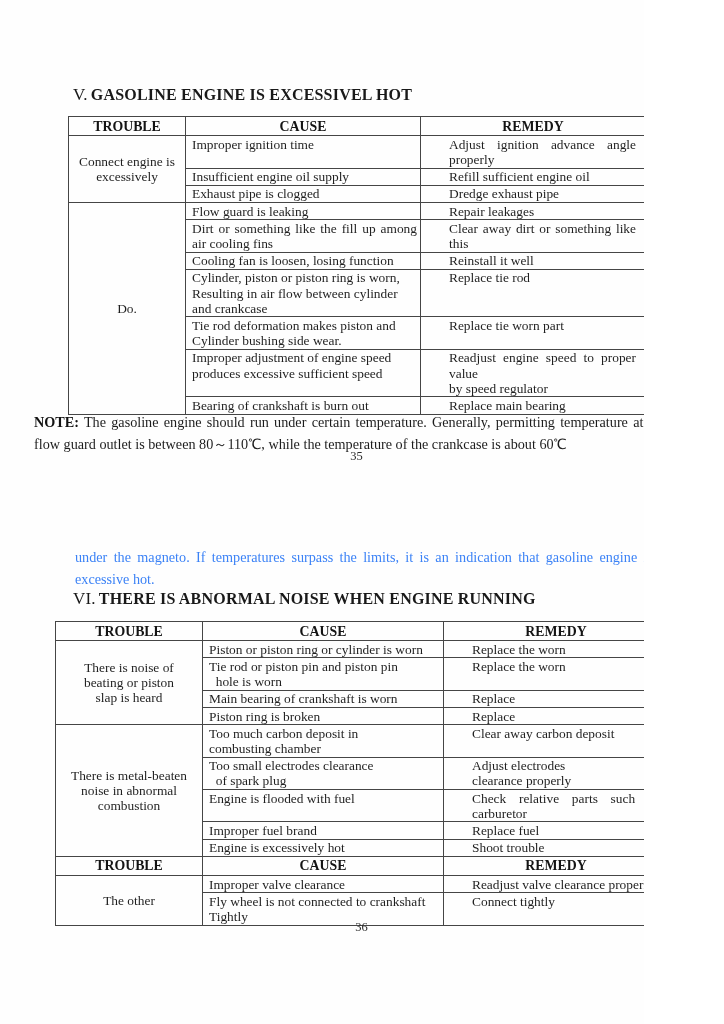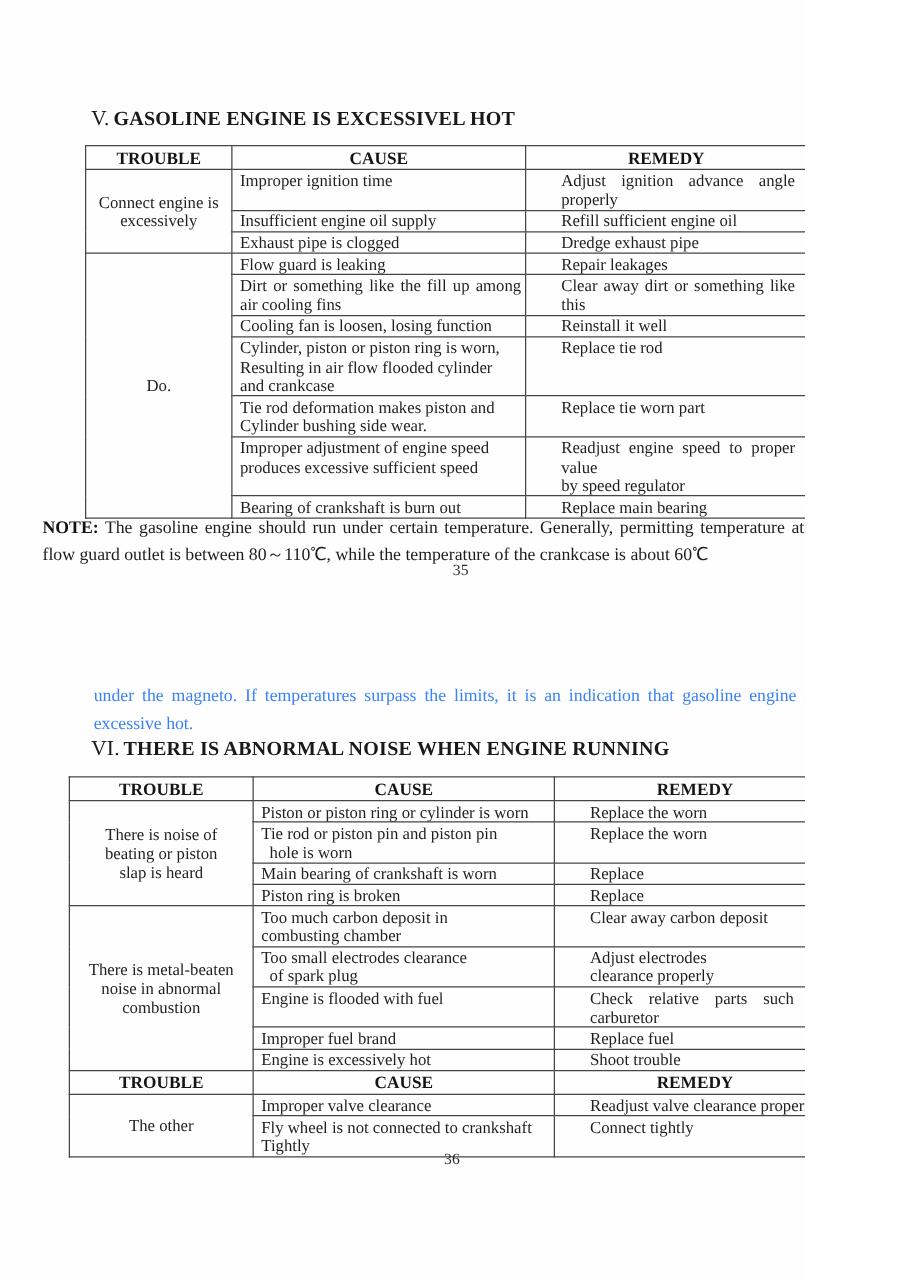--- a/index.html
+++ b/index.html
@@ -39,21 +39,21 @@
     font-size:14.2px;line-height:21.5px;text-align:justify;color:#1c1c1c;font-family:Liberation Serif, serif;
   }
   .note .note-label{font-weight:bold;color:#121212;}
   .bodypara{
     position:absolute;left:75px;top:546px;width:578px;margin:0;
     font-size:14.2px;line-height:22px;text-align:justify;color:#3b82f6;
   }
   .pagenum{
     position:absolute;text-align:center;font-size:12.5px;color:#2a2a2a;
   }
-  .p35{left:80px;width:577px;top:449px;text-align:center;}
+  .p35{left:68px;width:577px;top:449px;text-align:center;}
   .p36{left:55px;width:613px;top:920px;}
   .title1{left:73px;top:85px;}
   .title2{left:73px;top:589px;}
 </style>
 </head>
 <body>
 
 <div class="page">
 
   <section>
@@ -93,21 +93,21 @@
           <tr>
             <td class="cause">Dirt or something like the fill up among air cooling fins</td>
             <td class="remedy">Clear away dirt or something like this</td>
           </tr>
           <tr>
             <td class="cause">Cooling fan is loosen, losing function</td>
             <td class="remedy">Reinstall it well</td>
           </tr>
           <tr>
             <td class="cause">Cylinder, piston or piston ring is worn,
-Resulting in air flow flooded cylinder
+Resulting in air flow between cylinder
 and crankcase</td>
             <td class="remedy">Replace tie rod</td>
           </tr>
           <tr>
             <td class="cause">Tie rod deformation makes piston and
 Cylinder bushing side wear.</td>
             <td class="remedy">Replace tie worn part</td>
           </tr>
           <tr>
             <td class="cause">Improper adjustment of engine speed

